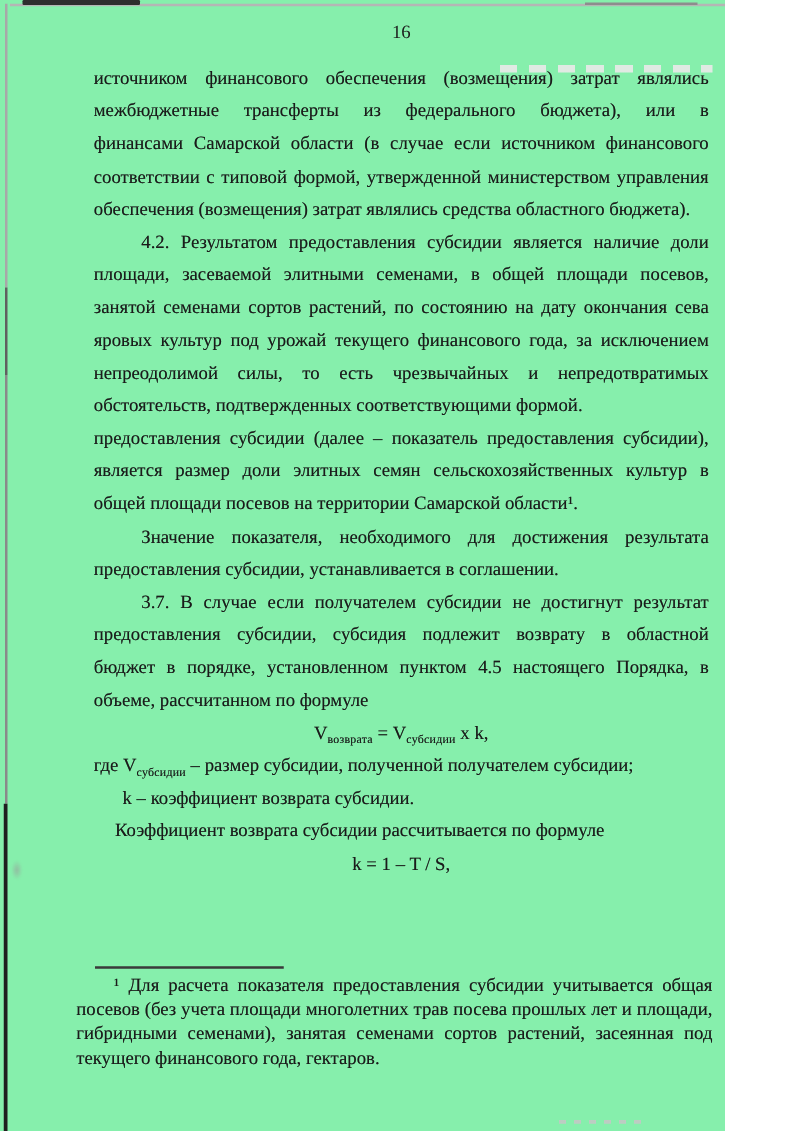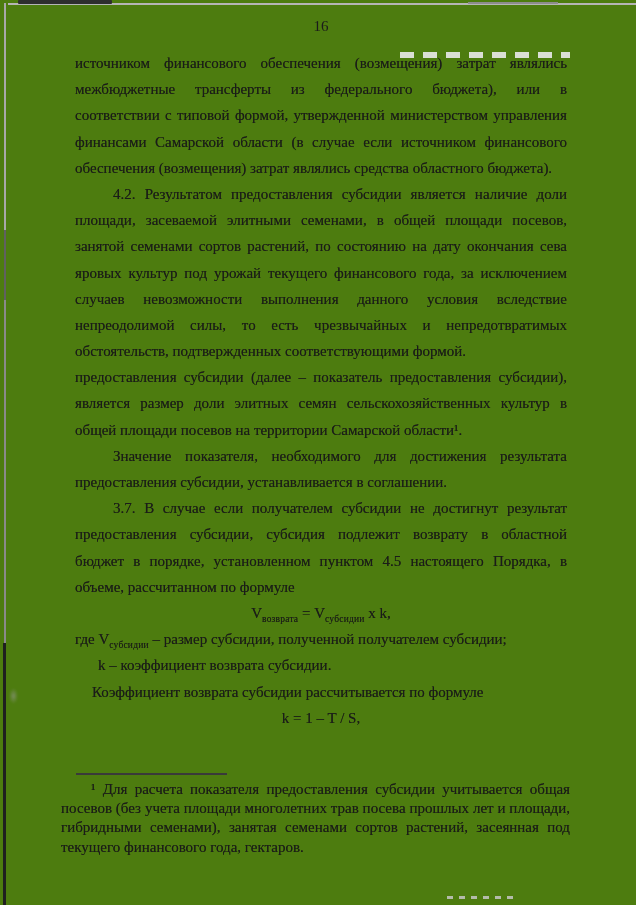--- a/index.html
+++ b/index.html
@@ -1,22 +1,22 @@
 <!DOCTYPE html>
 <html lang="ru"><head>
 <meta charset="utf-8">
 <style>
   html, body { margin: 0; padding: 0; }
   body { width: 636px; height: 905px; background: #ffffff; }
 
   .page {
     position: relative;
-    width: 636px;
+    width: 580px;
     height: 905px;
-    background: #4d7c0f;
+    background: #86efac;
     overflow: hidden;
     font-family: "Liberation Serif", "DejaVu Serif", serif;
     color: #1b1b1b;
   }
 
   
   .art { position: absolute; }
   .art-top-line   { left: 8px;   top: 3px;   width: 628px; height: 1.5px; background: #b5b5b5; }
   .art-top-dark   { left: 18px;  top: 0;     width: 94px;  height: 3.5px; background: #2e2e2e; border-radius: 1px; }
   .art-top-mid    { left: 468px; top: 2px;   width: 90px;  height: 2px;   background: #8d8d8d; }
@@ -91,28 +91,27 @@
   <div class="art art-bleed"></div>
   <div class="art art-dots"></div>
 
   <div class="pagenum">16</div>
 
   <div class="bodytext">
 
     <div>
         <div class="line just">источником финансового обеспечения (возмещения) затрат являлись</div>
         <div class="line just">межбюджетные трансферты из федерального бюджета), или в</div>
+        <div class="line just">финансами Самарской области (в случае если источником финансового</div>
         <div class="line just">соответствии с типовой формой, утвержденной министерством управления</div>
-        <div class="line just">финансами Самарской области (в случае если источником финансового</div>
         <div class="line end">обеспечения (возмещения) затрат являлись средства областного бюджета).</div>
         <div class="line first just">4.2. Результатом предоставления субсидии является наличие доли</div>
         <div class="line just">площади, засеваемой элитными семенами, в общей площади посевов,</div>
         <div class="line just">занятой семенами сортов растений, по состоянию на дату окончания сева</div>
         <div class="line just">яровых культур под урожай текущего финансового года, за исключением</div>
-        <div class="line just">случаев невозможности выполнения данного условия вследствие</div>
         <div class="line just">непреодолимой силы, то есть чрезвычайных и непредотвратимых</div>
         <div class="line end">обстоятельств, подтвержденных соответствующими формой.</div>
         <div class="line just">предоставления субсидии (далее – показатель предоставления субсидии),</div>
         <div class="line just">является размер доли элитных семян сельскохозяйственных культур в</div>
         <div class="line end">общей площади посевов на территории Самарской области¹.</div>
         <div class="line first just">Значение показателя, необходимого для достижения результата</div>
         <div class="line end">предоставления субсидии, устанавливается в соглашении.</div>
         <div class="line first just">3.7. В случае если получателем субсидии не достигнут результат</div>
         <div class="line just">предоставления субсидии, субсидия подлежит возврату в областной</div>
         <div class="line just">бюджет в порядке, установленном пунктом 4.5 настоящего Порядка, в</div>

